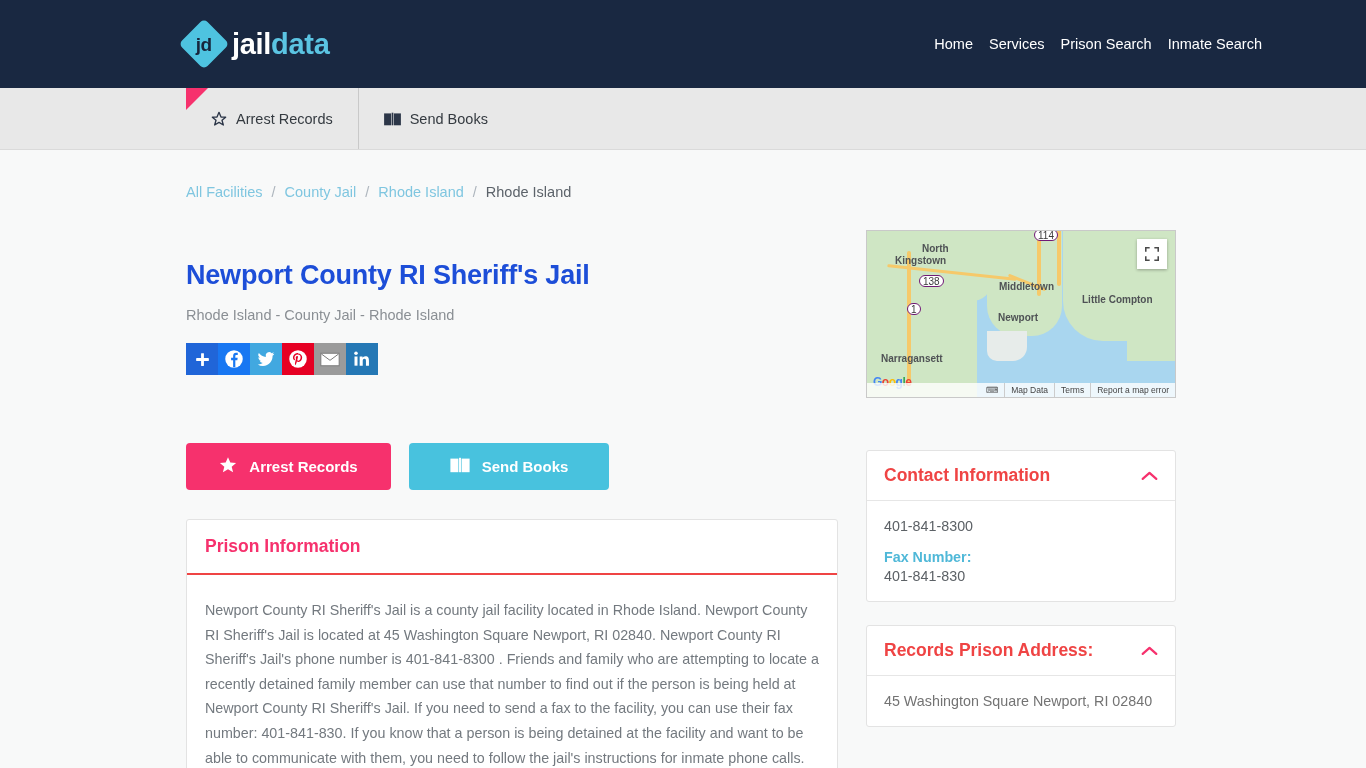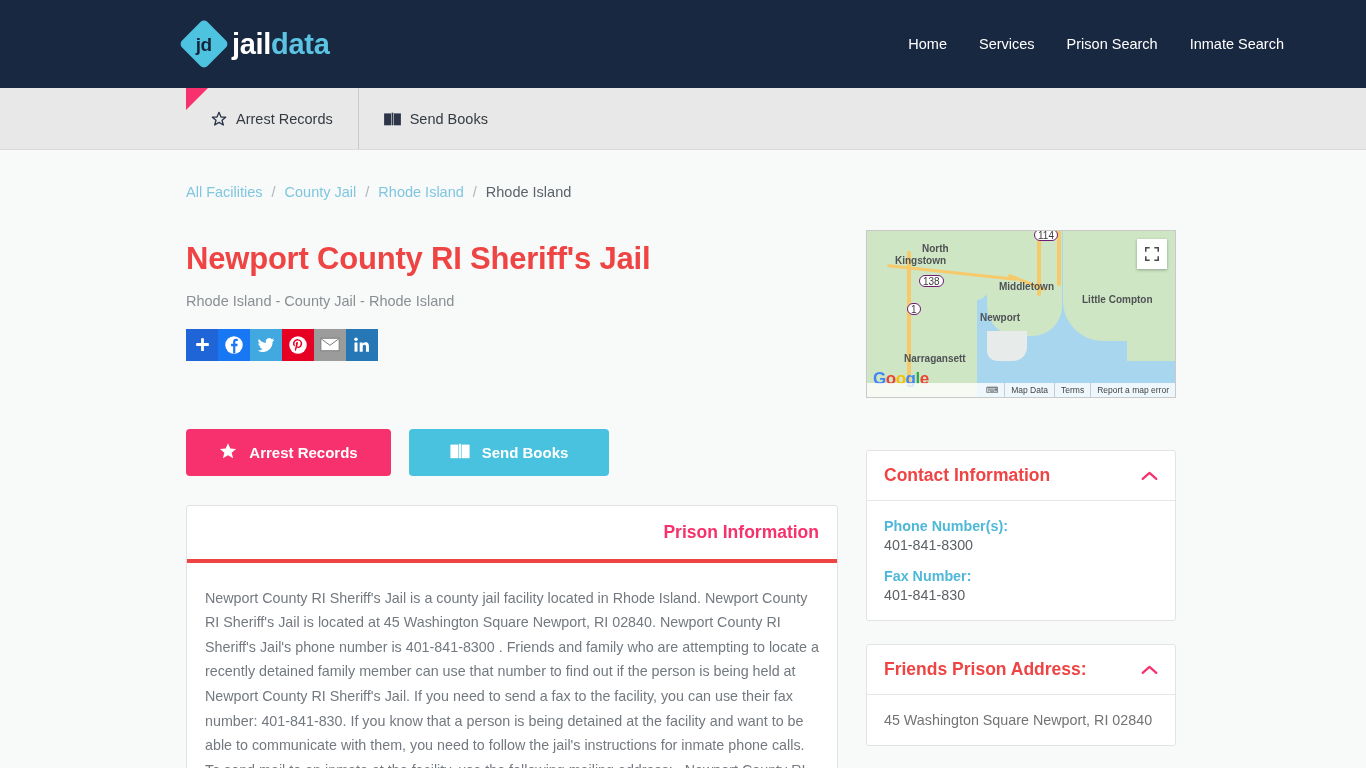--- a/index.html
+++ b/index.html
@@ -50,23 +50,23 @@
     font-size: 29px;
     font-weight: bold;
     letter-spacing: -0.3px;
     line-height: 1;
   }
   .logo-text .w1 { color: #ffffff; }
   .logo-text .w2 { color: #5bc4e2; }
 
   .mainnav {
     margin-left: auto;
-    margin-right: 82px;
-    display: flex;
-    gap: 32px;
+    margin-right: 104px;
+    display: flex;
+    gap: 16px;
   }
   .mainnav a {
     color: #ffffff;
     font-size: 14.5px;
     text-decoration: none;
     white-space: nowrap;
   }
 
   
   .tabbar {
@@ -116,24 +116,24 @@
   }
   .breadcrumb a { color: #7fc6e0; text-decoration: none; }
   .breadcrumb .sep { color: #adb5bd; margin: 0 9px; }
   .breadcrumb .cur { color: #5c636a; }
 
   .cols { display: flex; }
   .col-left { width: 652px; flex: 0 0 652px; }
   .col-right { width: 310px; flex: 0 0 310px; margin-left: 28px; }
 
   h1.page-title {
-    font-size: 31px;
-    font-weight: bold;
-    color: #ef4444;
-    margin: 41px 0 0 0;
+    font-size: 27px;
+    font-weight: bold;
+    color: #1d4ed8;
+    margin: 60px 0 0 0;
     letter-spacing: -0.2px;
     line-height: 1.15;
   }
   .subtitle {
     font-size: 14.5px;
     color: #8a8f94;
     margin-top: 16px;
   }
 
   
@@ -171,24 +171,24 @@
 
   
   .card {
     background: #ffffff;
     border: 1px solid #e3e3e3;
     border-radius: 3px;
     margin-top: 29px;
   }
   .card-head {
     padding: 16px 18px;
-    border-bottom: 4px solid #ef4444;
-    display: flex;
-    align-items: center;
-    justify-content: flex-end;
+    border-bottom: 2px solid #ef4444;
+    display: flex;
+    align-items: center;
+    justify-content: flex-start;
   }
   .card-head .ttl {
     color: #f6316d;
     font-size: 17.5px;
     font-weight: bold;
   }
   .card-body {
     padding: 23px 18px 18px 18px;
     font-size: 14.3px;
     line-height: 1.72;
@@ -246,21 +246,21 @@
     background: rgba(255,255,255,.80);
     display: flex;
     align-items: center;
     justify-content: flex-end;
     font-size: 8.5px;
     color: #444;
   }
   .map-foot span { padding: 0 6px; border-left: 1px solid #ccc; line-height: 14px; }
   .gm-logo {
     position: absolute; left: 6px; bottom: 8px;
-    font-size: 17px; font-weight: bold; letter-spacing: -0.5px;
+    font-size: 12px; font-weight: bold; letter-spacing: -0.5px;
   }
   .gm-logo i { font-style: normal; }
 
   .panel {
     background: #ffffff;
     border: 1px solid #e3e3e3;
     border-radius: 3px;
     margin-top: 52px;
   }
   .panel + .panel { margin-top: 23px; }
@@ -436,22 +436,22 @@
         <div class="map-road" style="left:20px;top:40px;width:130px;transform:rotate(6deg);"></div>
         <div class="map-road" style="left:140px;top:50px;width:40px;transform:rotate(22deg);"></div>
         <div class="map-road" style="left:40px;top:20px;width:4px;height:135px;"></div>
         <div class="map-road" style="left:170px;top:-5px;width:4px;height:70px;"></div>
         <div class="map-road" style="left:190px;top:-5px;width:4px;height:60px;"></div>
 
         <div class="map-label" style="left:55px;top:12px;font-weight:bold;">North</div>
         <div class="map-label" style="left:28px;top:24px;font-weight:bold;">Kingstown</div>
         <div class="map-label" style="left:132px;top:50px;font-weight:bold;">Middletown</div>
         <div class="map-label" style="left:215px;top:63px;font-weight:bold;">Little Compton</div>
-        <div class="map-label" style="left:113px;top:81px;font-weight:bold;">Newport</div>
-        <div class="map-label" style="left:37px;top:122px;font-weight:bold;">Narragansett</div>
+        <div class="map-label" style="left:131px;top:81px;font-weight:bold;">Newport</div>
+        <div class="map-label" style="left:14px;top:122px;font-weight:bold;">Narragansett</div>
 
         <div class="shield" style="left:52px;top:44px;">138</div>
         <div class="shield" style="left:40px;top:72px;">1</div>
         <div class="shield" style="left:167px;top:-2px;">114</div>
 
         <div class="map-fs">
           <svg width="14" height="14" viewBox="0 0 18 18" fill="none" stroke="#4a4a4a" stroke-width="2">
             <path d="M1 6V1h5"></path>
               <path d="M12 1h5v5"></path>
               <path d="M17 12v5h-5"></path>
@@ -474,30 +474,29 @@
       <div class="panel">
         <div class="panel-head">
           <span class="ttl">Contact Information</span>
           <span class="chev">
             <svg width="17" height="11" viewBox="0 0 20 12" fill="none" stroke="#f6316d" stroke-width="2.6" stroke-linecap="round" stroke-linejoin="round">
                 <path d="M2 10 10 3l8 7"></path>
               </svg>
           </span>
         </div>
         <div class="panel-body">
-          <div class="field-label">Phone Number(s):</div>
           <div class="field-value">401-841-8300</div>
           <div class="field-label">Fax Number:</div>
           <div class="field-value">401-841-830</div>
         </div>
       </div>
 
       <div class="panel">
         <div class="panel-head">
-          <span class="ttl">Friends Prison Address:</span>
+          <span class="ttl">Records Prison Address:</span>
           <span class="chev">
             <svg width="17" height="11" viewBox="0 0 20 12" fill="none" stroke="#f6316d" stroke-width="2.6" stroke-linecap="round" stroke-linejoin="round">
                 <path d="M2 10 10 3l8 7"></path>
               </svg>
           </span>
         </div>
         <div class="panel-body">
           <div class="addr-text">45 Washington Square Newport, RI 02840</div>
         </div>
       </div>

